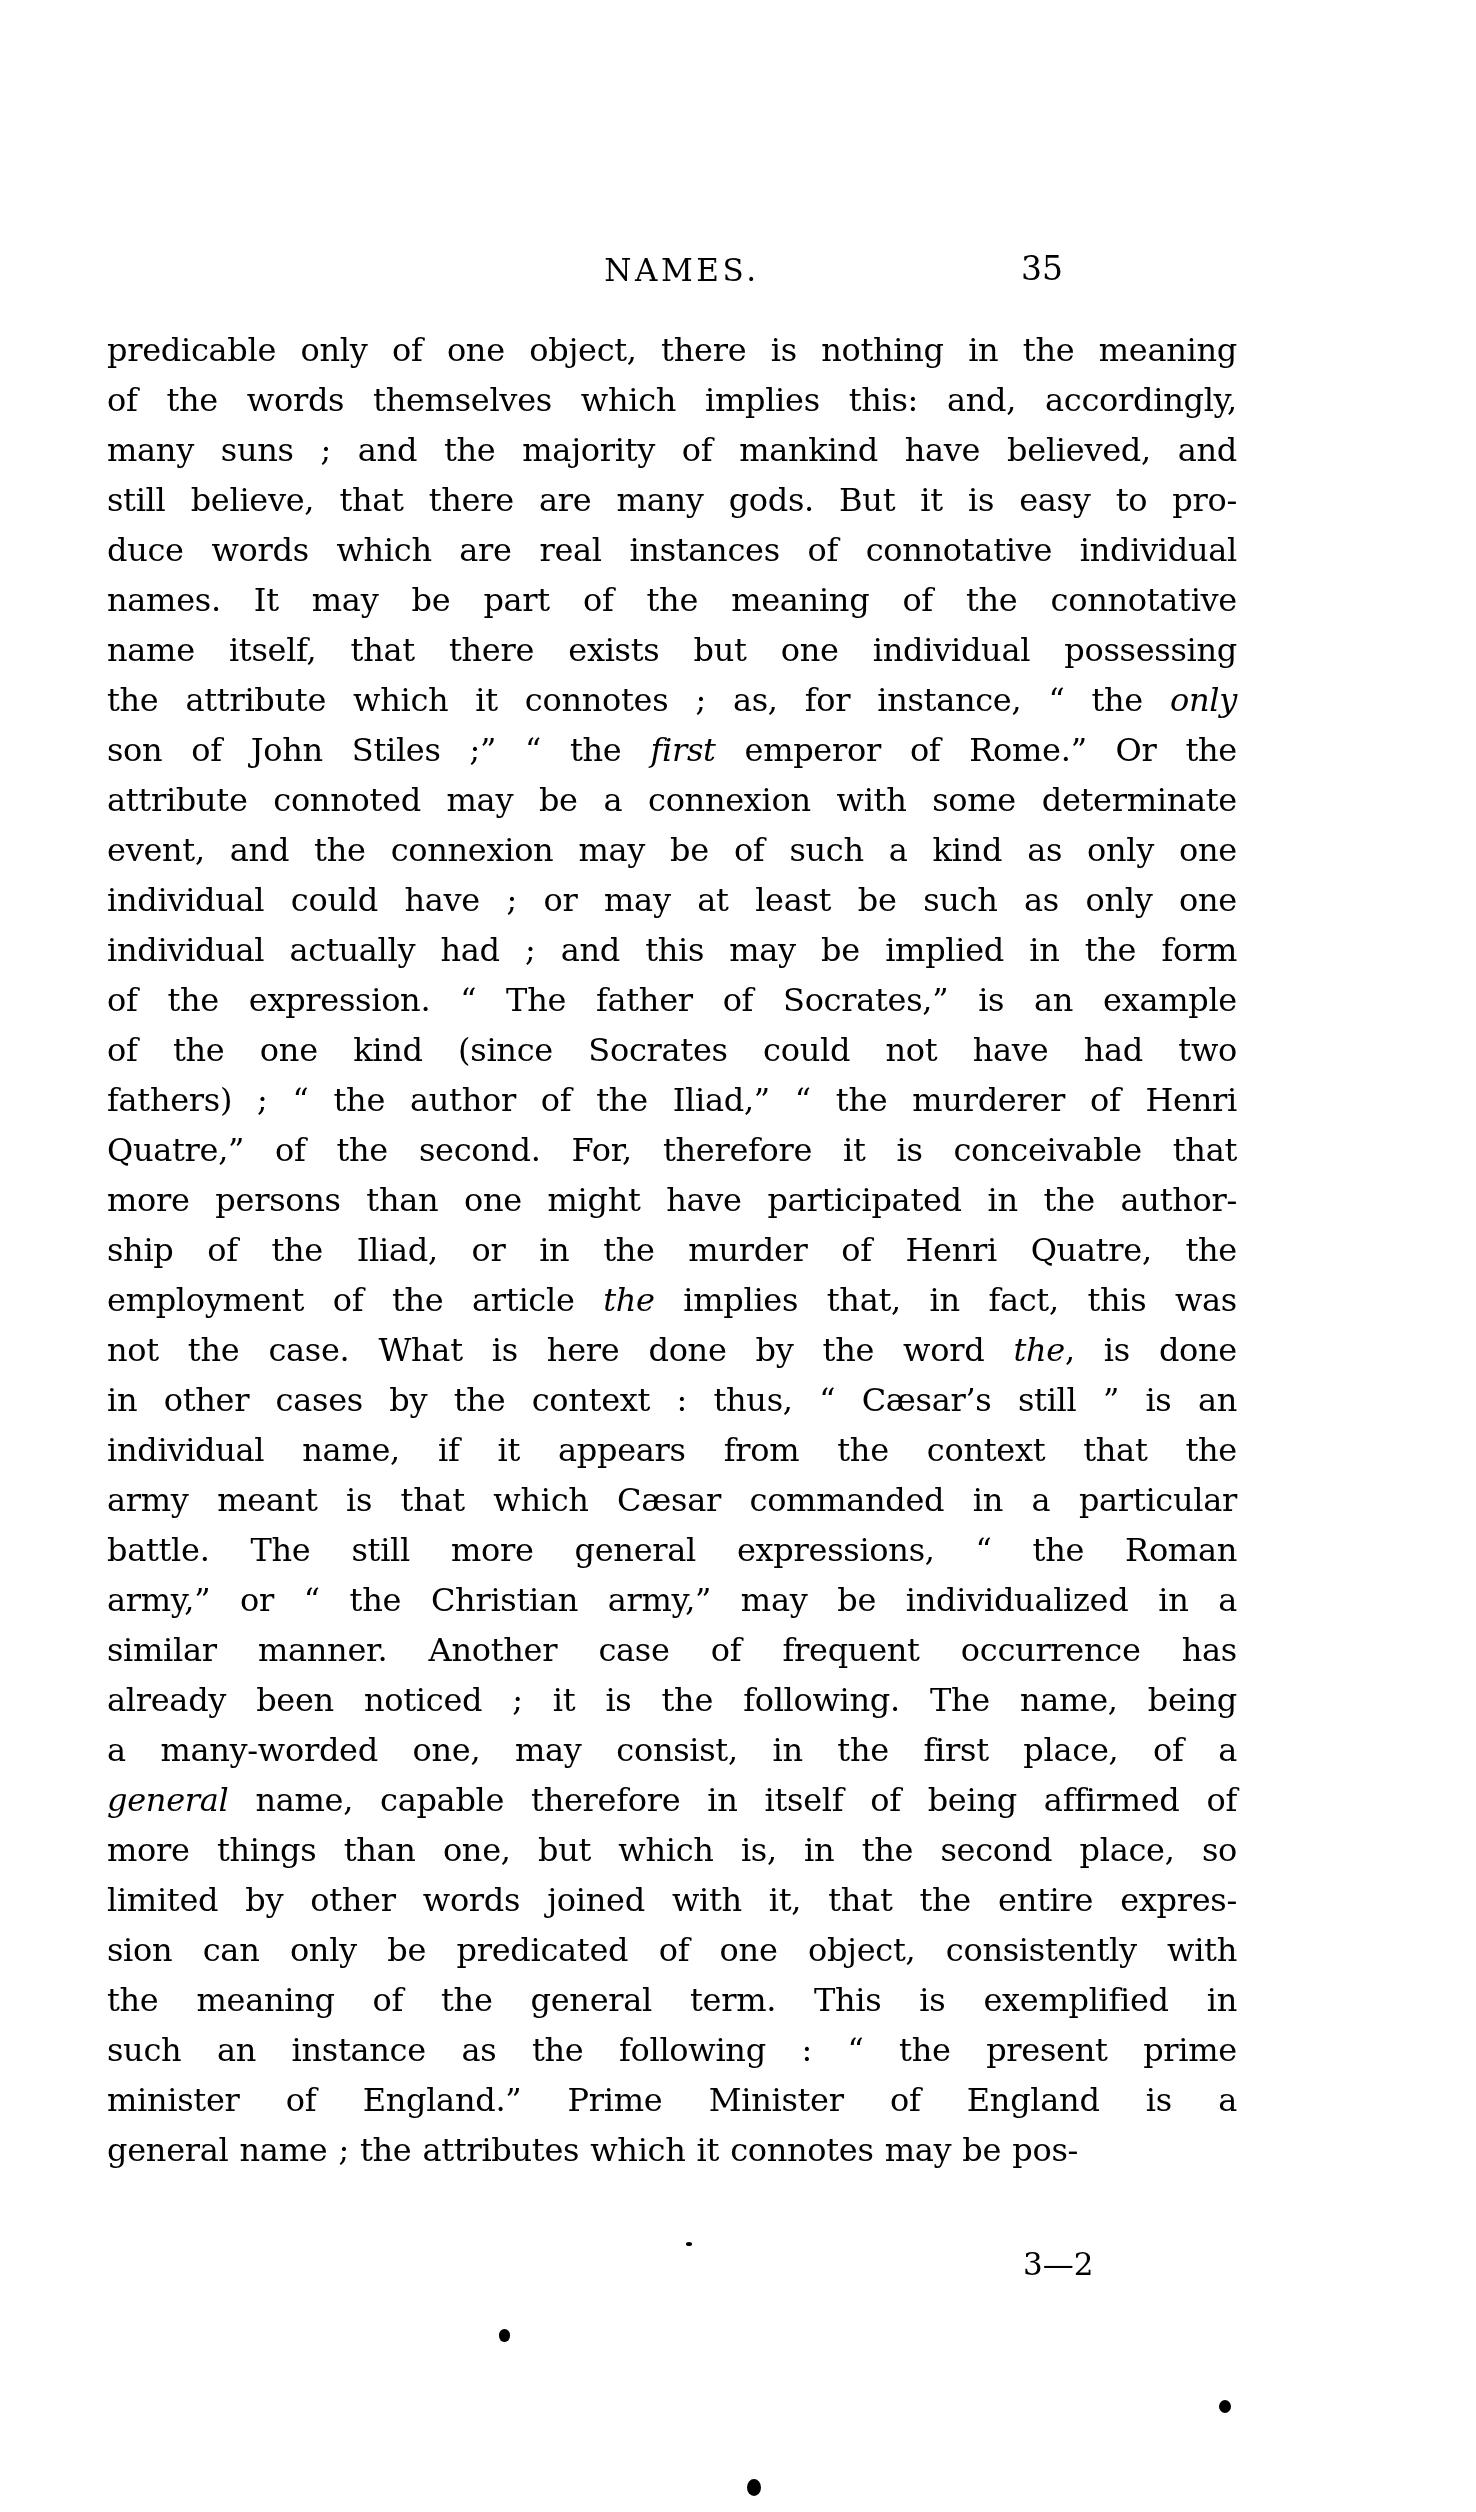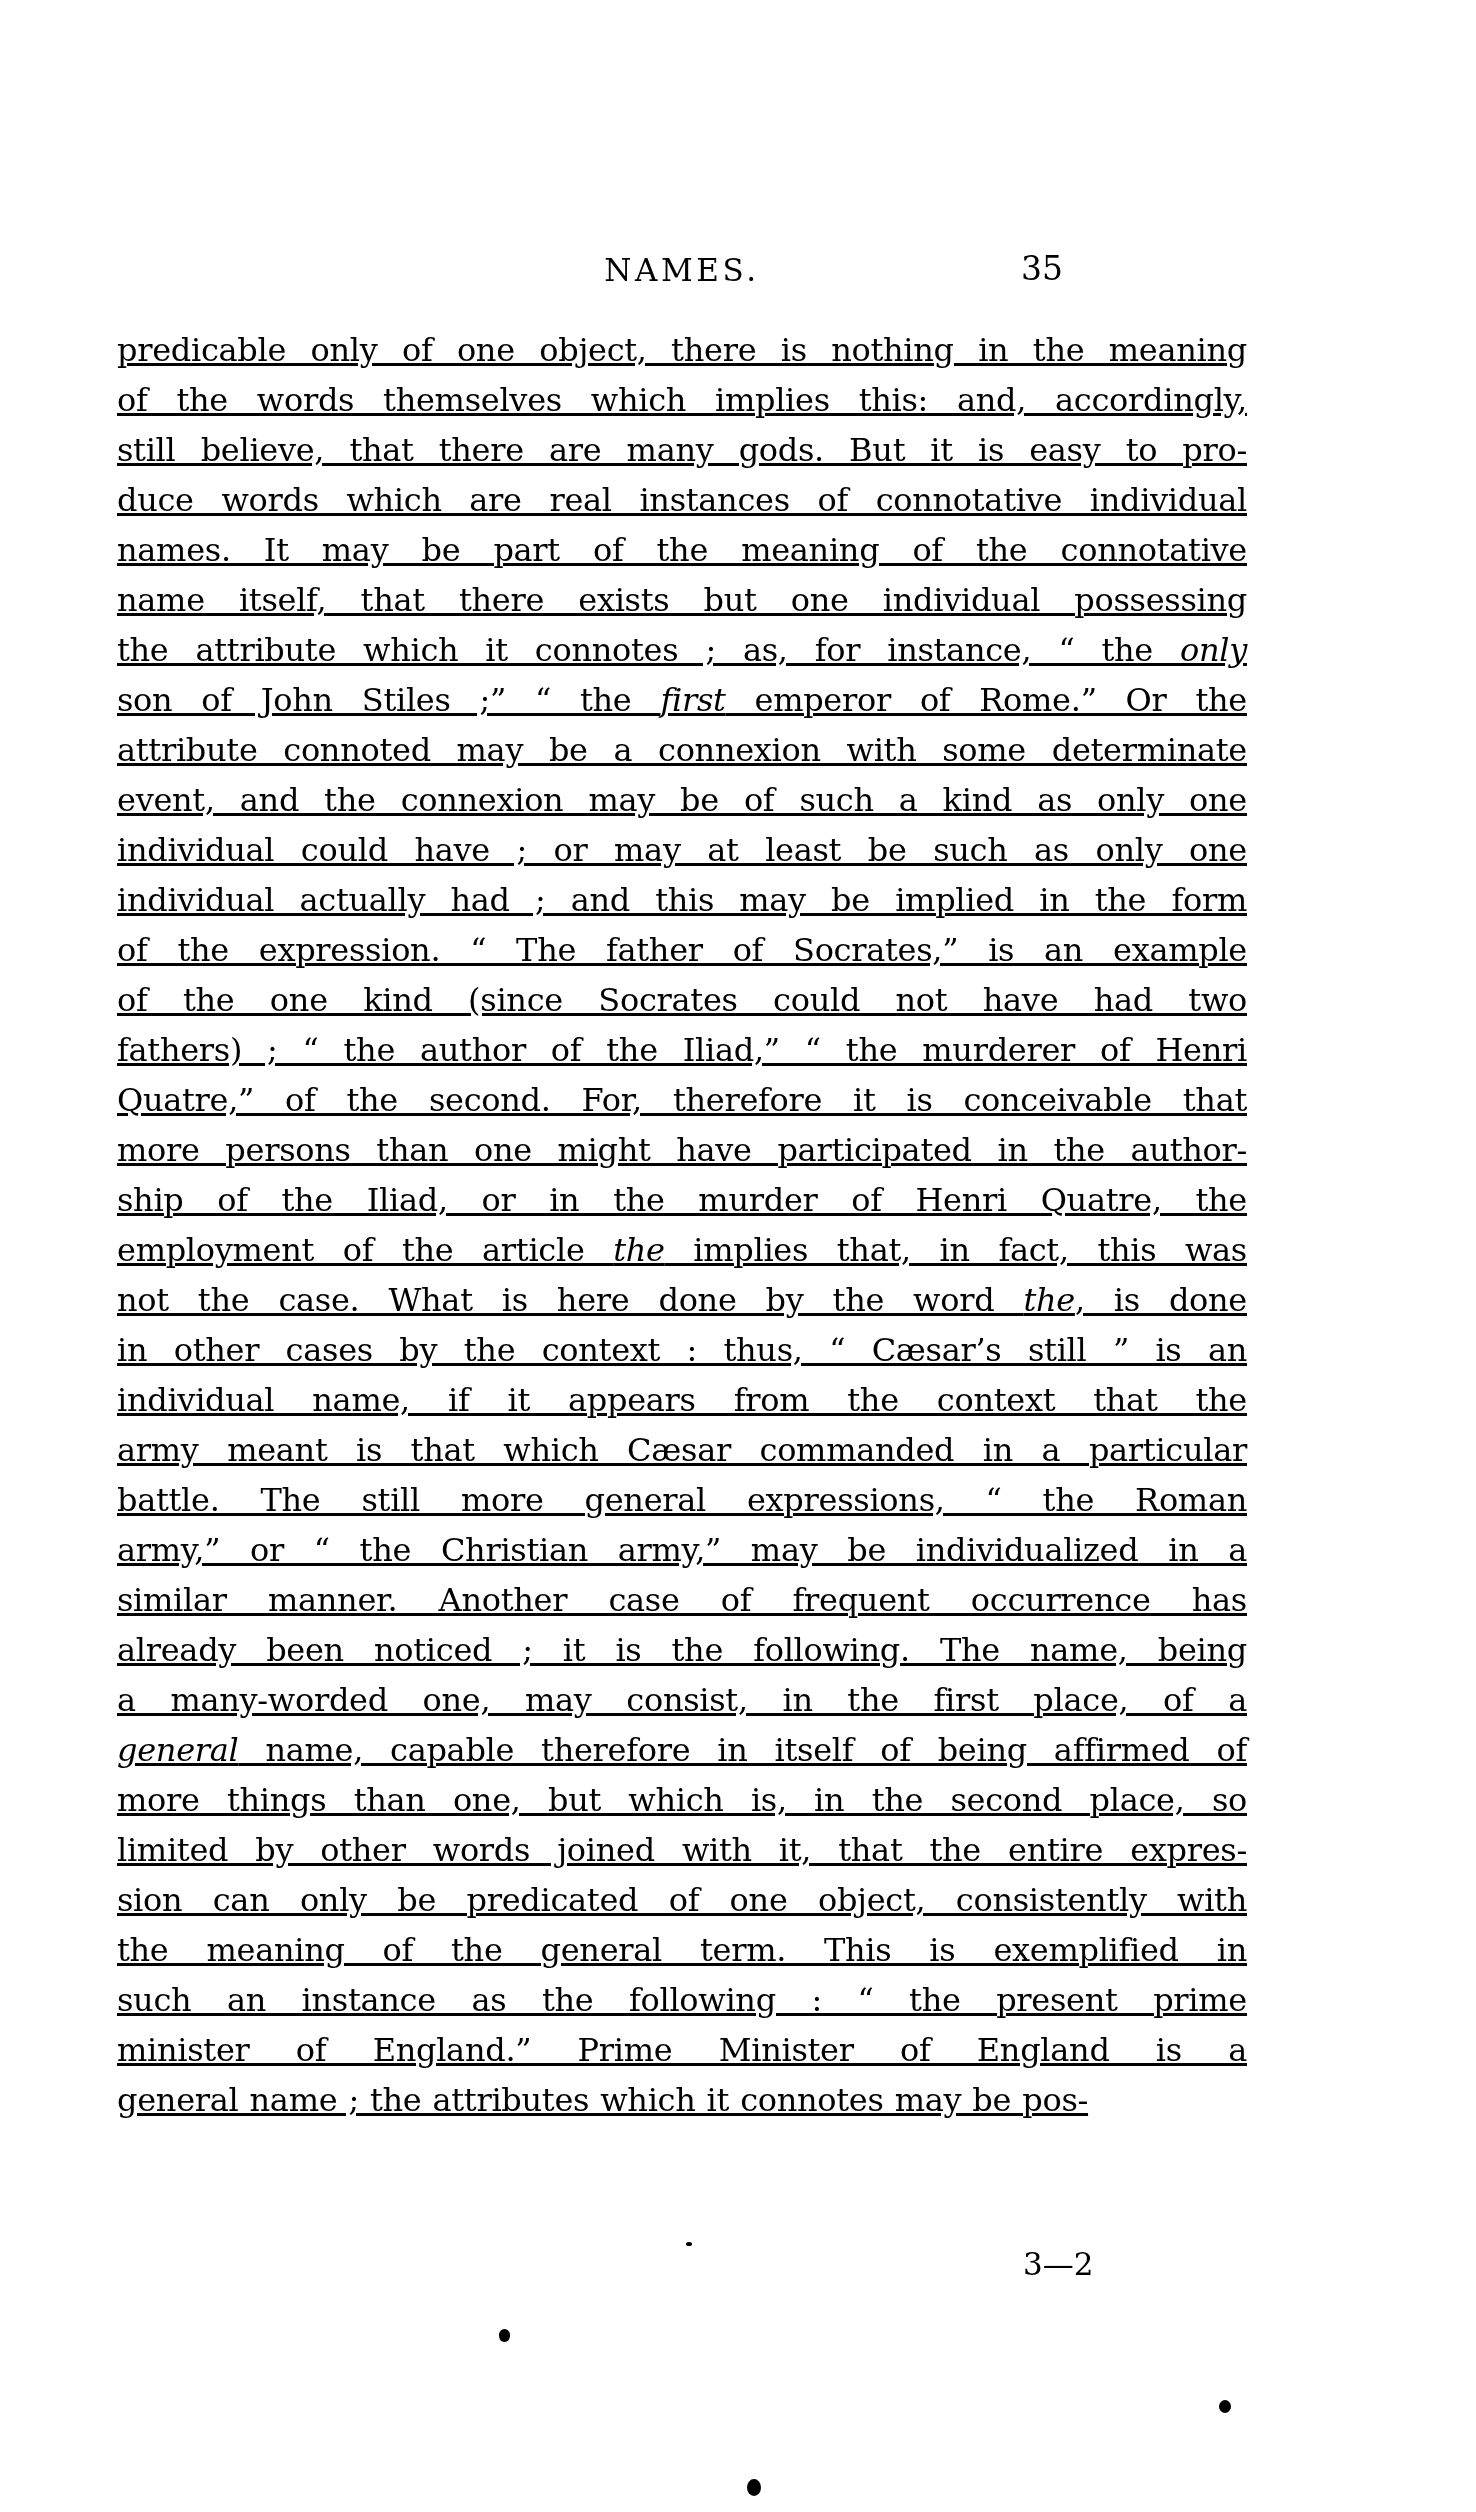--- a/index.html
+++ b/index.html
@@ -24,28 +24,27 @@
   }
   .page-number {
     position: absolute;
     top: 249px;
     right: 241px;
     font-size: 33px;
     margin-left: 36px;
   }
   .body-text {
     position: absolute;
-    left: 117px;
+    left: 107px;
     top: 325px;
     width: 1130px;
     font-size: 32px;
     line-height: 50px;
     letter-spacing: -0.3px;
     word-spacing: 1.2px;
-    text-decoration: underline;
   }
   .line {
     text-align: justify;
     text-align-last: justify;
     text-justify: inter-word;
     white-space: nowrap;
   }
   .line:last-child {
     text-align-last: left;
   }
@@ -67,20 +66,21 @@
 </head>
 <body>
 
 <div class="page">
   <div class="running-title">NAMES.</div>
   <div class="page-number">35</div>
 
   <div class="body-text" id="body-text">
       <div class="line">predicable only of one object, there is nothing in the meaning</div>
       <div class="line">of the words themselves which implies this: and, accordingly,</div>
+      <div class="line">many suns ; and the majority of mankind have believed, and</div>
       <div class="line">still believe, that there are many gods. But it is easy to pro-</div>
       <div class="line">duce words which are real instances of connotative individual</div>
       <div class="line">names.  It may be part of the meaning of the connotative</div>
       <div class="line">name itself, that there exists but one individual possessing</div>
       <div class="line">the attribute which it connotes ; as, for instance, “ the <span class="it">only</span></div>
       <div class="line">son of John Stiles ;” “ the <span class="it">first</span> emperor of Rome.”  Or the</div>
       <div class="line">attribute connoted may be a connexion with some determinate</div>
       <div class="line">event, and the connexion may be of such a kind as only one</div>
       <div class="line">individual could have ; or may at least be such as only one</div>
       <div class="line">individual actually had ; and this may be implied in the form</div>

